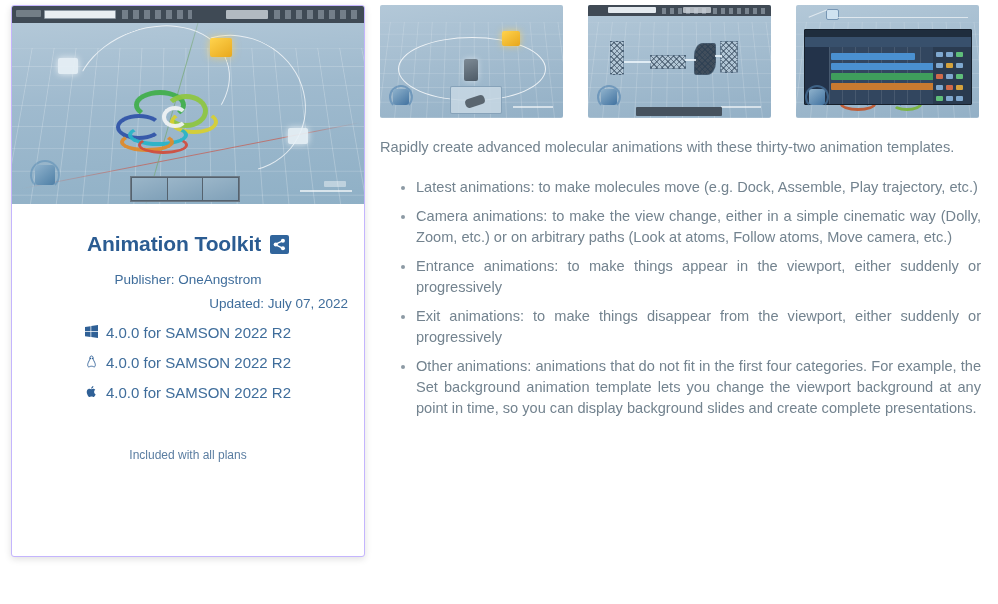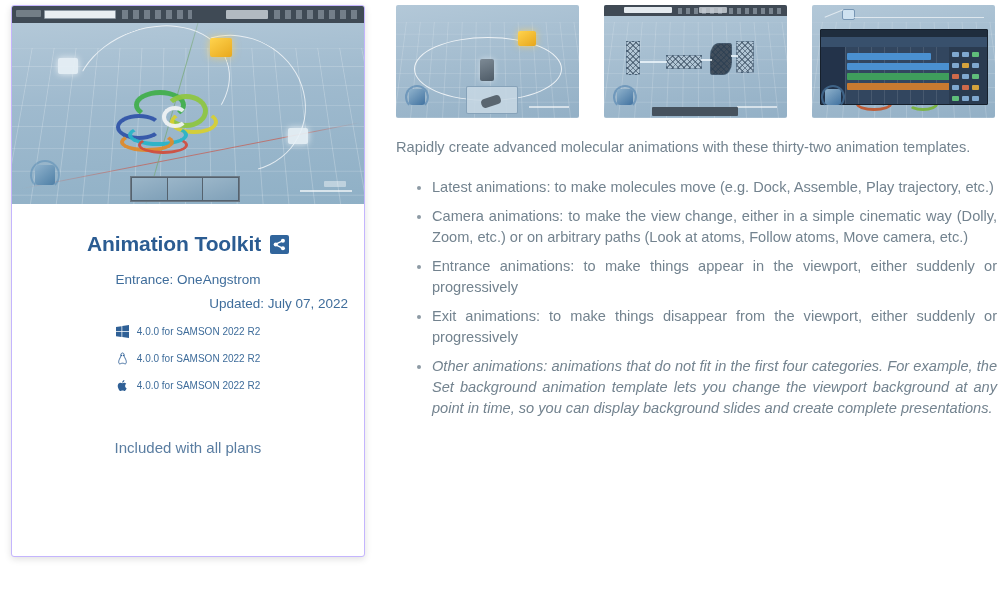--- a/index.html
+++ b/index.html
@@ -140,33 +140,33 @@
 
   .meta-line {
     font-size: 13.5px; color:#3f6d9b; margin-top: 16px;
   }
   .meta-line.second { margin-top: 9px; text-align: right; }
 
   .latest-head {
     font-size: 13.5px; color:#3f6d9b; margin-top: 33px; font-weight:normal;
   }
   .ver-row {
-    display:flex; align-items:center; justify-content:center; gap:7px;
-    font-size:10px; color:#3f6d9b; margin-top:13px;
+    display:flex; justify-content:center; gap:7px;
+    font-size:15px; color:#3f6d9b; margin-top:13px;
   }
   .os-icon { width:14px; height:14px; display:inline-flex; align-items:center; justify-content:center; }
   .os-icon svg { display:block; }
 
   .plans {
-    font-size:15px; color:#5a7da1; margin-top:47px;
+    font-size:12px; color:#5a7da1; margin-top:47px;
   }
 
   
   .right {
-    position:absolute; left:396px; top:5px; width:601px;
+    position:absolute; left:380px; top:5px; width:601px;
   }
   .thumbs { display:flex; gap:25px; }
   .thumb {
     width:183px; height:113px; border-radius:2px; overflow:hidden;
     position:relative; cursor:pointer;
     background:linear-gradient(170deg,#b3c8d8,#93b0c6);
   }
   .thumb .tgrid {
     position:absolute; left:-10%; top:0; width:120%; height:100%;
     background-image:
@@ -279,21 +279,21 @@
     margin-top: 19px;
     font-size: 14.6px;
     line-height: 21px;
     color:#73838f;
     text-align: justify;
   }
   .desc p { margin: 0 0 19px; }
   .desc p.last { margin-bottom: 0; }
   .desc ul { margin: 0 0 19px; padding-left: 36px; }
   .desc li { margin-bottom: 8px; text-align: justify; }
-  .desc li:last-child { margin-bottom: 0; font-style: italic; }
+  .desc li:last-child { margin-bottom: 0; }
   .desc li::marker { color:#8d9aa4; }
   a.link { color:#4a90cd; text-decoration:none; cursor:pointer; }
 </style>
 </head>
 <body>
 
 <div class="page">
 
   <div class="card">
 
@@ -349,21 +349,21 @@
         <span class="share-btn">
           <svg width="13" height="13" viewBox="0 0 16 16" aria-hidden="true">
             <circle cx="12.2" cy="3.3" r="2.5" fill="#ffffff"></circle>
             <circle cx="12.2" cy="12.7" r="2.5" fill="#ffffff"></circle>
             <circle cx="3.4" cy="8" r="2.6" fill="#ffffff"></circle>
             <path d="M4.6 6.9 L11.2 3.9 M4.6 9.1 L11.2 12.1" stroke="#ffffff" stroke-width="1.9" fill="none"></path>
           </svg>
         </span>
       </div>
 
-      <div class="meta-line">Entrance: OneAngstrom</div>
+      <div class="meta-line">Publisher: OneAngstrom</div>
       <div class="meta-line second">Updated: July 07, 2022</div>
 
 
       <div class="ver-row">
         <span class="os-icon">
           <svg width="13" height="13" viewBox="0 0 16 16" aria-hidden="true">
             <path fill="#2f6096" d="M0 2.4 L6.8 1.4 V7.6 H0 Z M7.7 1.3 L16 0.1 V7.6 H7.7 Z M0 8.5 H6.8 V14.7 L0 13.7 Z M7.7 8.5 H16 V15.9 L7.7 14.7 Z"></path>
           </svg>
         </span>
         <span>4.0.0 for SAMSON 2022 R2</span>

